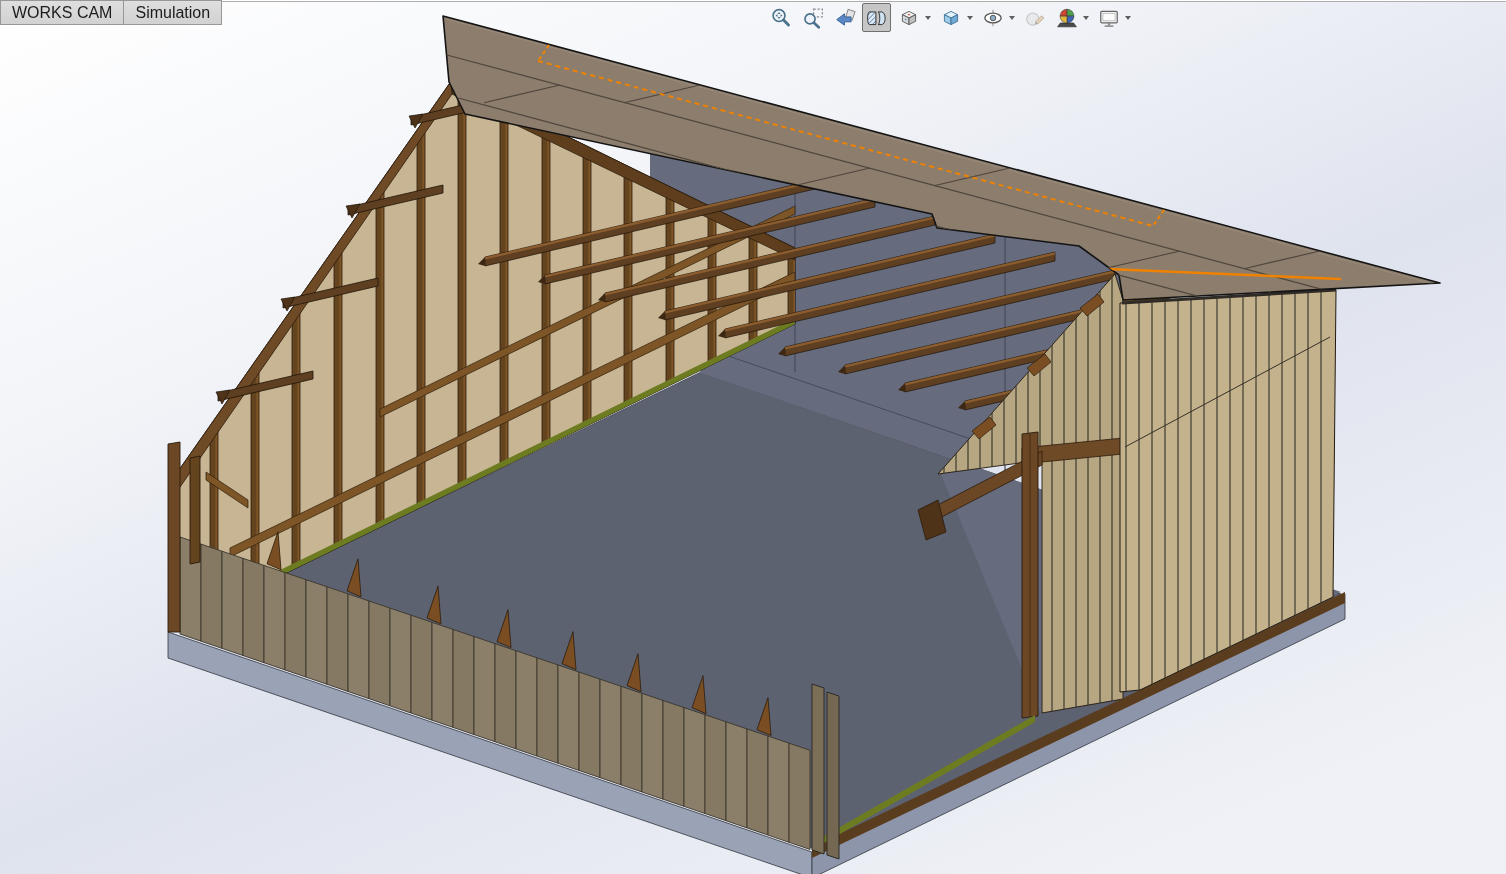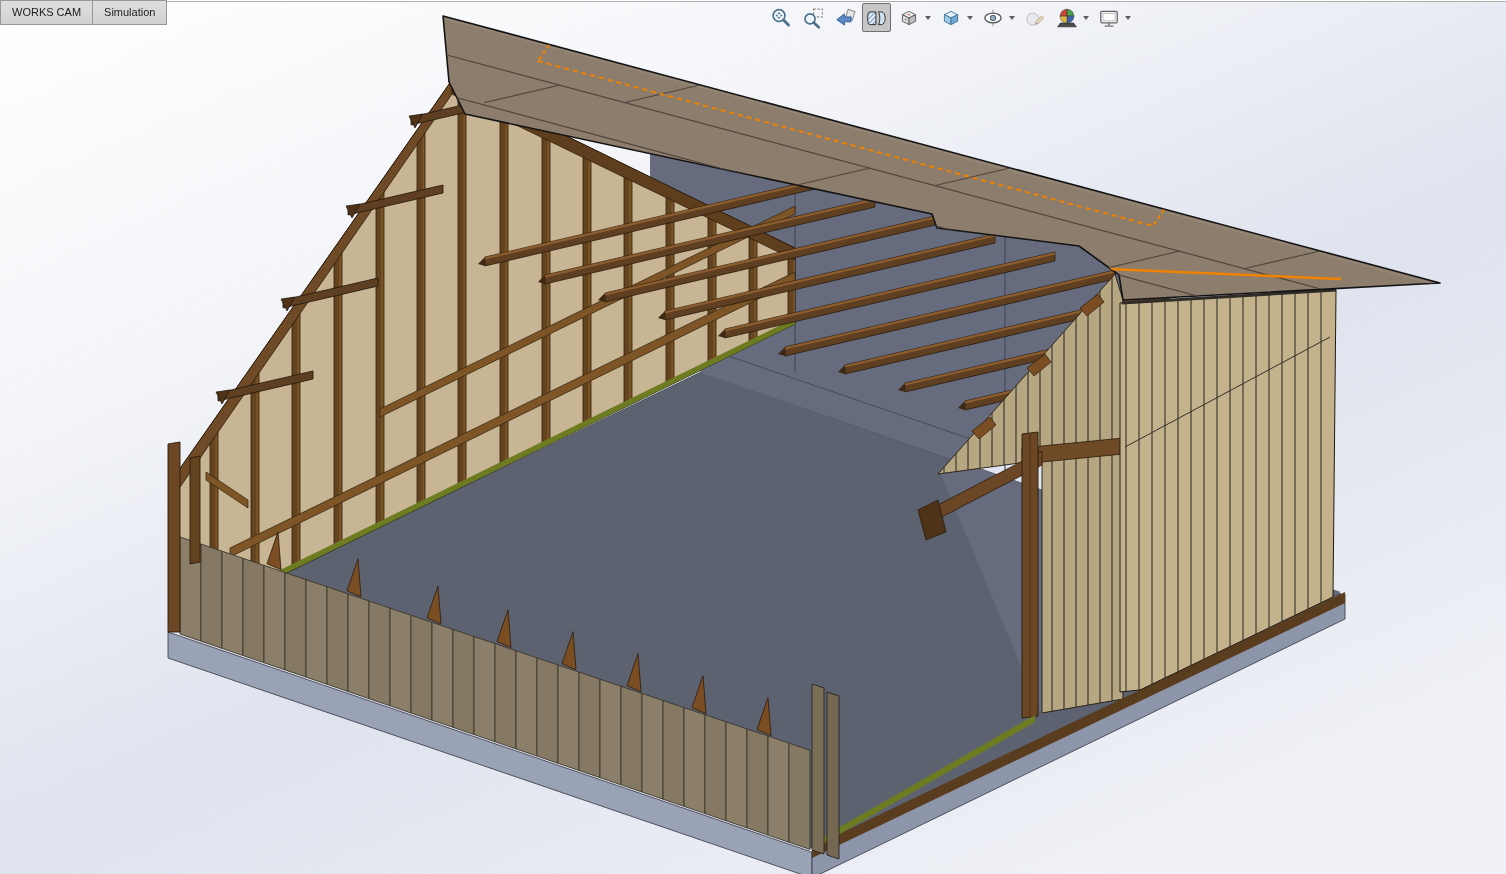--- a/index.html
+++ b/index.html
@@ -1,21 +1,21 @@
 <!DOCTYPE html>
 <html><head>
 <meta charset="utf-8">
 <style>
   html,body{margin:0;padding:0;background:#fff;width:1506px;height:874px;overflow:hidden;
     font-family:"Liberation Sans", sans-serif;}
   #stage{position:relative;width:1506px;height:874px;}
   #viewport-border{position:absolute;left:0;top:1px;width:1506px;height:1px;background:#aeaeae;}
   .tabs{position:absolute;left:0;top:0;display:flex;z-index:5;}
   .tab{height:19px;padding:2px 11px 2px 11px;background:linear-gradient(#dedede,#d2d2d2);
-    border:1px solid #979797;border-left:none;font-size:11px;color:#1c1c1c;line-height:19px;
+    border:1px solid #979797;border-left:none;font-size:16px;color:#1c1c1c;line-height:19px;
     white-space:nowrap;cursor:default;}
   .tab:first-child{border-left:1px solid #979797;}
   .toolbar{position:absolute;left:766px;top:3px;display:flex;align-items:center;gap:3px;z-index:5;}
   .btn{width:27px;height:27px;display:flex;align-items:center;justify-content:center;
     border:1px solid transparent;border-radius:2px;background:transparent;}
   .btn.active{background:#c6c6c6;border:1px solid #6f6f6f;}
   .btn.disabled{opacity:.5;}
   .dd{width:0;height:0;border-left:3.5px solid transparent;border-right:3.5px solid transparent;
     border-top:4px solid #5f5f5f;margin:0 2px 0 -1px;}
   #scene{position:absolute;left:0;top:2px;}

